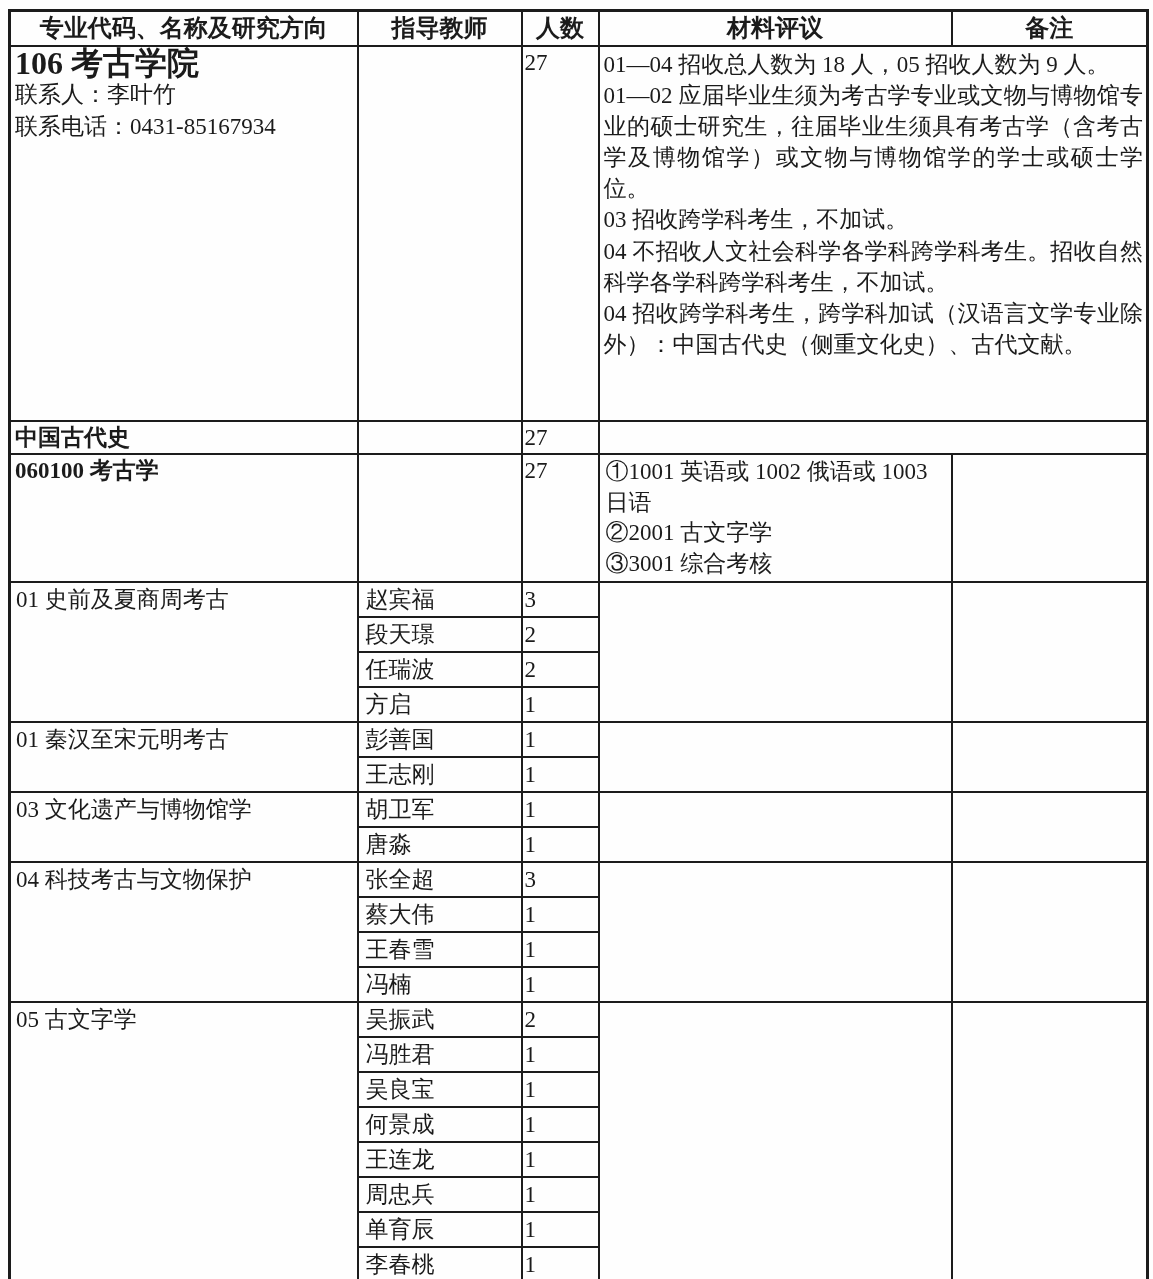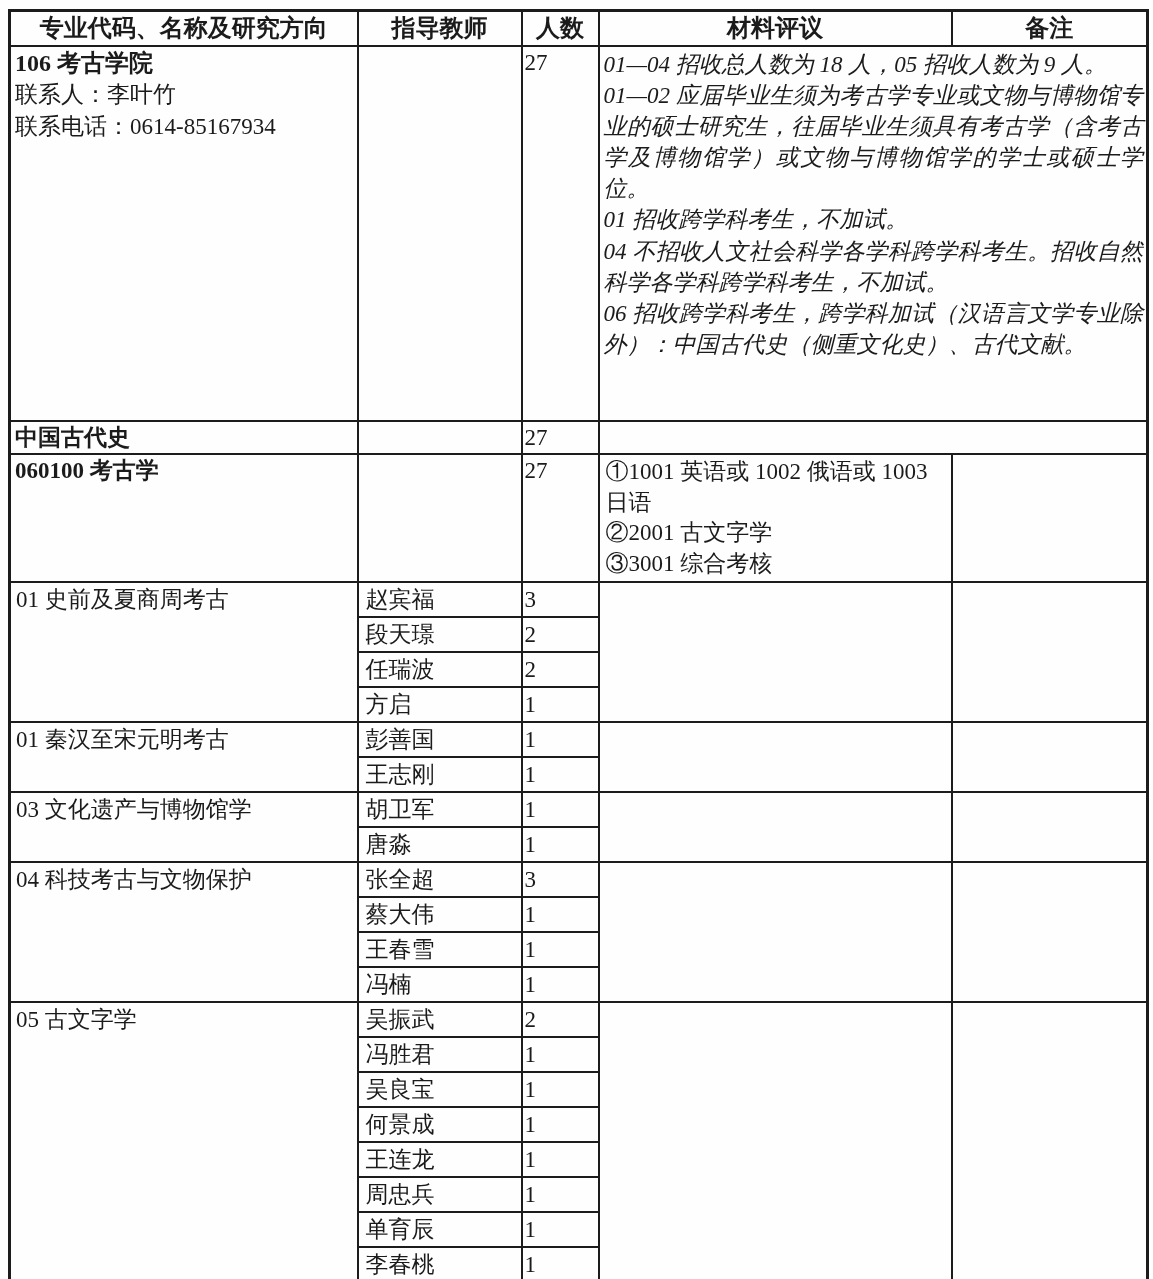--- a/index.html
+++ b/index.html
@@ -45,26 +45,25 @@
   tr.h-college { height: 375px; }
   tr.h-degree  { height: 28px;  }
   tr.h-major   { height: 126px; }
   tr.h-adv     { height: 35px; margin-top: 30px;  }
   .va-top { vertical-align: top; }
   .bold { font-weight: bold; }
   .num {
     padding: 0 2px;
   }
   .college-cell div { line-height: 32px; }
-  .college-title { font-size: 24px; font-family: Liberation Serif, serif; }
+  .college-title { font-size: 32px; font-family: Liberation Serif, serif; }
   .notes-cell {
     padding: 2px 3px 2px 4px;
     line-height: 31.1px;
     text-align: justify;
-    font-style: italic;
   }
   .subjects-cell {
     padding: 2px 3px 2px 6px;
     line-height: 30.5px;
     margin-left: 8px;
   }
   .dir-label {
     padding-left: 5px;
     line-height: 34px;
   }
@@ -89,30 +88,30 @@
         <th>人数</th>
         <th>材料评议</th>
         <th>备注</th>
       </tr>
     </thead>
     <tbody id="fixed-rows">
       <tr class="h-college">
         <td class="va-top college-cell">
           <div class="bold college-title">106 考古学院</div>
           <div>联系人：李叶竹</div>
-          <div>联系电话：0614-85167934</div>
+          <div>联系电话：0431-85167934</div>
         </td>
         <td></td>
         <td class="num va-top">27</td>
         <td colspan="2" class="va-top notes-cell">
           <div>01—04 招收总人数为 18 人，05 招收人数为 9 人。</div>
           <div>01—02 应届毕业生须为考古学专业或文物与博物馆专业的硕士研究生，往届毕业生须具有考古学（含考古学及博物馆学）或文物与博物馆学的学士或硕士学位。</div>
-          <div>01 招收跨学科考生，不加试。</div>
+          <div>03 招收跨学科考生，不加试。</div>
           <div>04 不招收人文社会科学各学科跨学科考生。招收自然科学各学科跨学科考生，不加试。</div>
-          <div>06 招收跨学科考生，跨学科加试（汉语言文学专业除外）：中国古代史（侧重文化史）、古代文献。</div>
+          <div>04 招收跨学科考生，跨学科加试（汉语言文学专业除外）：中国古代史（侧重文化史）、古代文献。</div>
         </td>
       </tr>
       <tr class="h-degree">
         <td class="bold">中国古代史</td>
         <td></td>
         <td class="num">27</td>
         <td colspan="2"></td>
       </tr>
       <tr class="h-major">
         <td class="va-top bold">060100 考古学</td>

